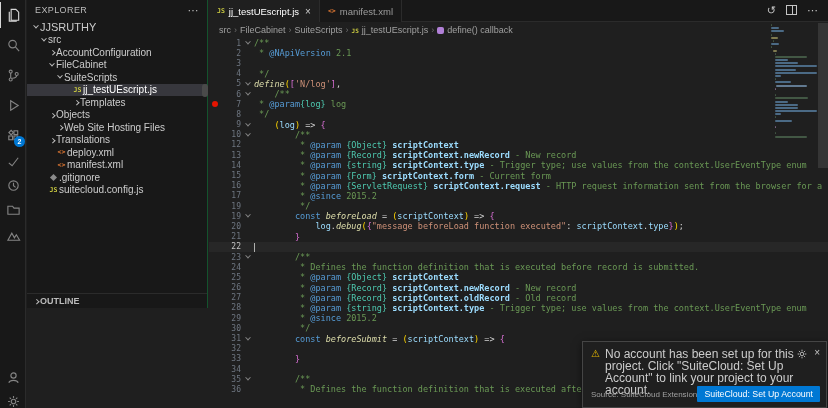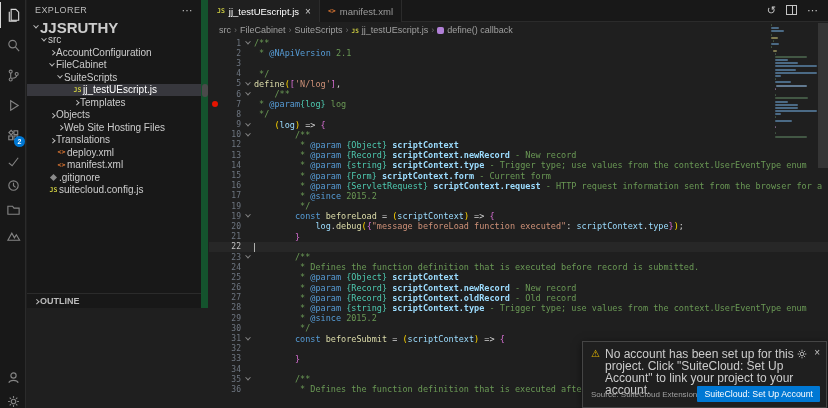--- a/index.html
+++ b/index.html
@@ -14,30 +14,30 @@
     align-items:center; justify-content:center; cursor:pointer; }
   .ab-icon svg { stroke:#848484; fill:none; stroke-width:1.2; }
   .ab-icon.active { border-left:1px solid #d7d7d7; }
   .ab-icon.active svg { stroke:#d7d7d7; }
   .ab-badge { position:absolute; right:1px; bottom:1px; min-width:11px; height:11px;
     border-radius:6px; background:#0078d4; color:#fff; font-size:7px; line-height:11px;
     text-align:center; font-weight:bold; }
 
   
   .sidebar { position:absolute; left:27px; top:0; width:181px; height:308px;
-    background:#181818; border-right:7px solid #14532d; color:#cccccc; }
+    background:#181818; border-right:1px solid #14532d; color:#cccccc; }
   .sb-header { height:20px; display:flex; align-items:center; padding:0 8px;
     font-size:9px; letter-spacing:.4px; color:#bbbbbb; }
   .sb-header .title { flex:1; }
   .sb-more { color:#bbbbbb; font-size:11px; cursor:pointer; }
   .tree { position:absolute; top:21px; left:0; right:0; }
   .trow { display:flex; align-items:center; height:12.5px; font-size:10px;
     color:#cccccc; cursor:pointer; white-space:nowrap; overflow:hidden; }
   .trow.sel { background:#37373d; color:#ffffff; }
-  .trow.root { font-weight:bold; font-size:15px; }
+  .trow.root { font-weight:normal; font-size:11px; }
   .chev { width:9px; min-width:9px; display:inline-flex; justify-content:center; }
   .chev i { width:4px; height:4px; border-right:1px solid #bdbdbd;
     border-bottom:1px solid #bdbdbd; display:inline-block; }
   .chev.down i { transform:rotate(45deg) translate(-1px,-1px); }
   .chev.right i { transform:rotate(-45deg) translate(0px,1px); }
   .ficon { width:11px; min-width:11px; font-size:6.5px; font-weight:bold;
     display:inline-flex; justify-content:center; font-family:"DejaVu Sans Mono",monospace; }
   .ficon.js { color:#cbcb41; }
   .ficon.xml { color:#e37933; }
   .ficon.git i { width:5px;height:5px;background:#8a8a8a;transform:rotate(45deg);display:inline-block; }
@@ -84,21 +84,21 @@
   .lnum { width:21px; min-width:21px; text-align:right; font-size:8px; color:#6e7681; }
   .cline.cur .lnum { color:#c6c6c6; }
   .fold { width:13px; min-width:13px; display:flex; justify-content:center; }
   .fold i { width:4px; height:4px; border-right:1px solid #848484;
     border-bottom:1px solid #848484; transform:rotate(45deg) translate(-1px,-1px); }
   .ctext { font-size:8.5px; color:#d4d4d4; }
   .cursor { display:inline-block; width:1px; height:9px; background:#aeafad;
     vertical-align:middle; }
   .tk-c { color:#6a9955; } .tk-t { color:#569cd6; } .tk-y { color:#4ec9b0; }
   .tk-v { color:#9cdcfe; } .tk-vb { color:#9cdcfe; font-weight:bold; }
-  .tk-k { color:#569cd6; } .tk-f { color:#dcdcaa; } .tk-s { color:#ce9178; }
+  .tk-k { color:#569cd6; } .tk-f { color:#dcdcaa;font-style:italic; } .tk-s { color:#ce9178; }
   .tk-p { color:#d4d4d4; } .tk-b1 { color:#ffd700; } .tk-b2 { color:#da70d6; }
 
   
   .minimap { position:absolute; top:24px; right:11px; width:46px; height:130px; }
   .mm-line { height:2px; margin-bottom:1.2px; border-radius:1px; opacity:.75; }
   .scrollbar { position:absolute; top:23px; right:0; width:10px; height:385px; }
   .sc-thumb { position:absolute; top:0; left:0; width:10px; height:145px;
     background:rgba(121,121,121,.25); }
 
   

